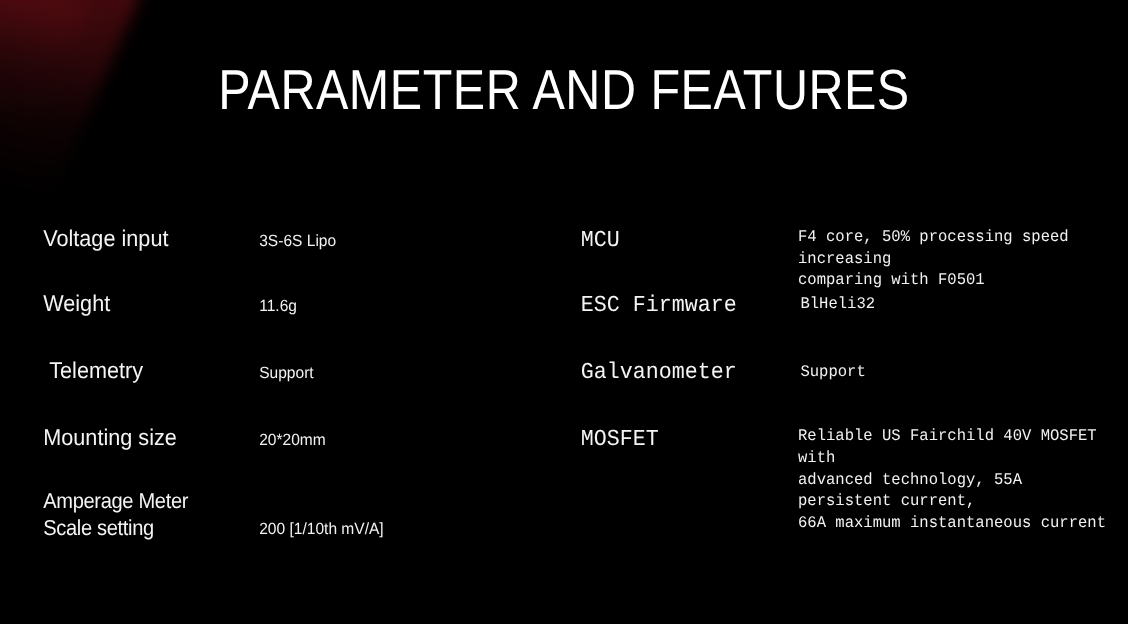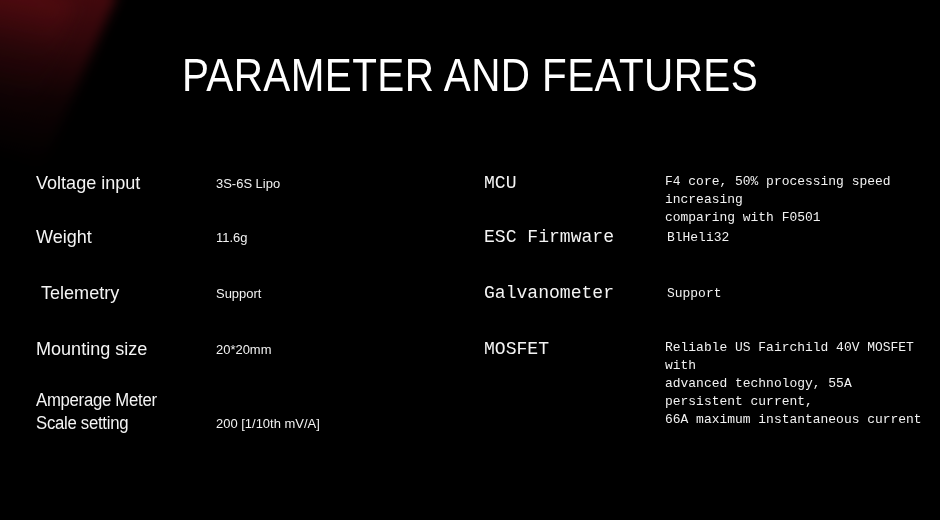--- a/index.html
+++ b/index.html
@@ -76,21 +76,21 @@
     font-weight: 400;
     color: #ffffff;
     transform: scaleX(0.86);
     transform-origin: 50% 50%;
     white-space: nowrap;
     z-index: 2;
   }
 
   .spec-grid {
     position: absolute;
-    top: 159px;
+    top: 176px;
     left: 0;
     width: 940px;
     height: 310px;
     z-index: 2;
   }
 
   .spec-col {
     position: absolute;
     top: 0;
     height: 310px;

